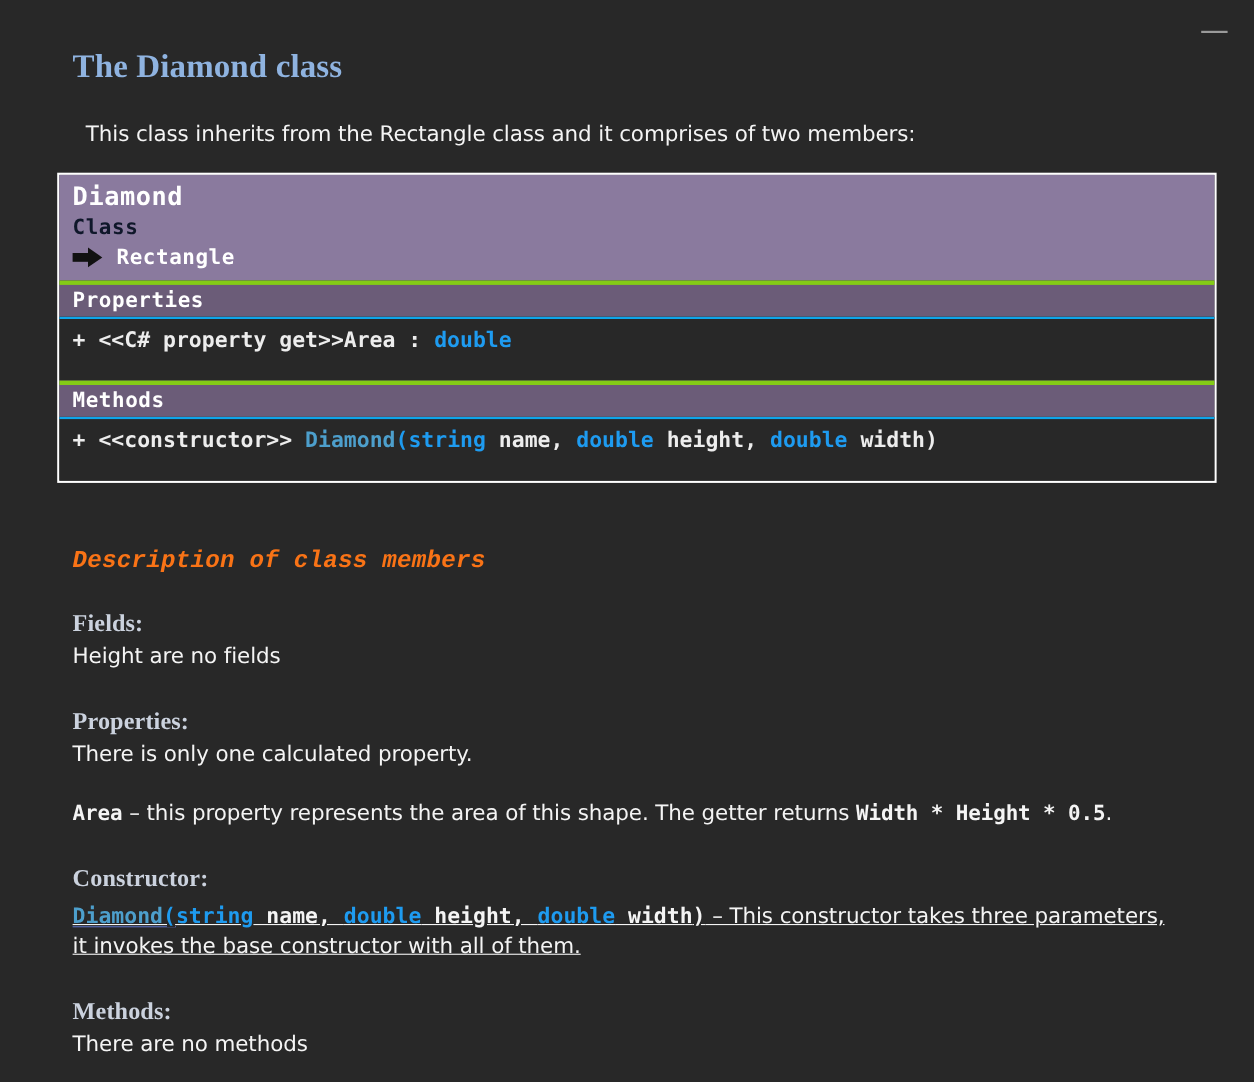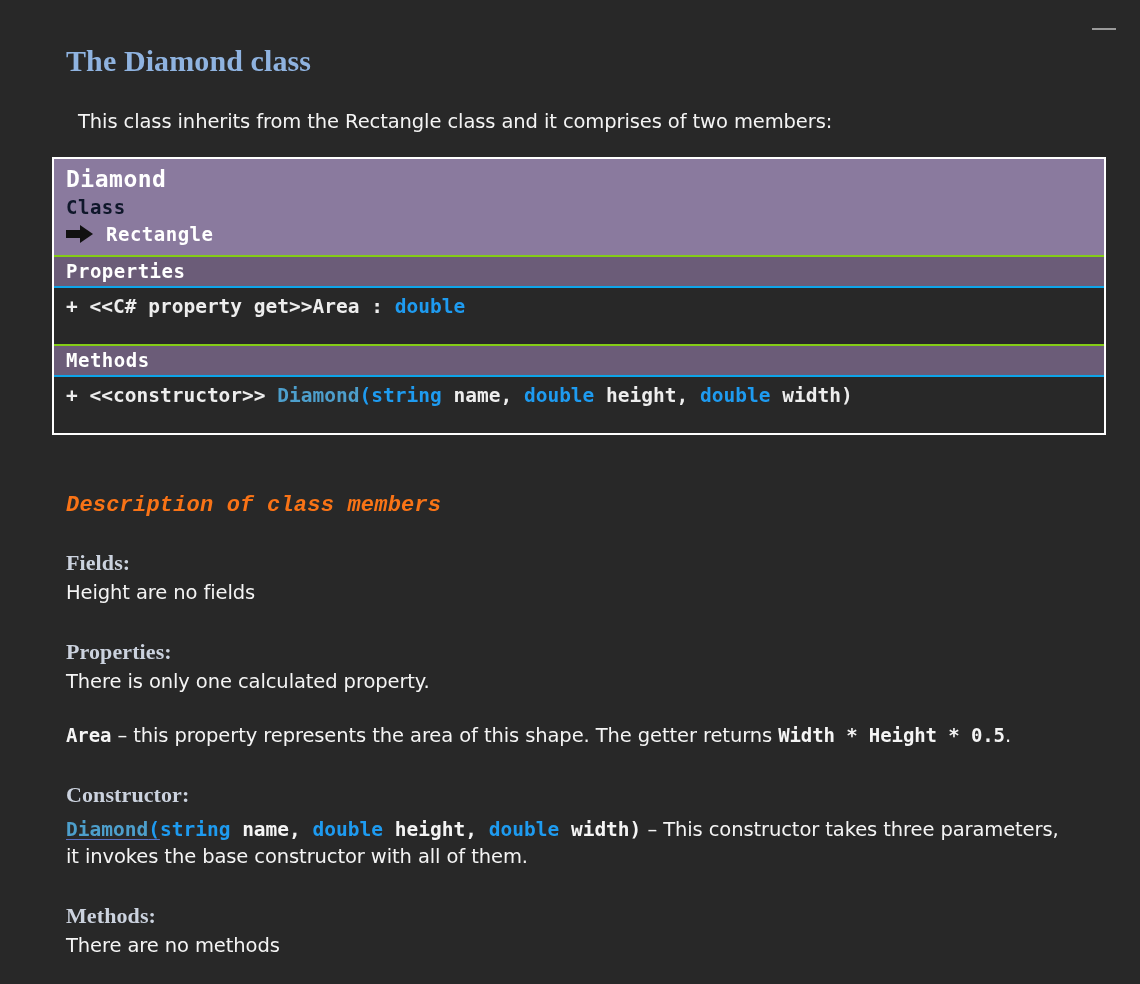--- a/index.html
+++ b/index.html
@@ -131,21 +131,21 @@
     top: 0px;
     width: 0;
     height: 0;
     border-top: 9px solid transparent;
     border-bottom: 9px solid transparent;
     border-left: 13px solid #111111;
   }
 
   .uml-section-bar {
     background: #6b5c78;
-    border-top: 2px solid #84cc16;
+    border-top: 4px solid #84cc16;
     padding: 3px 12px 4px 12px;
     font-size: 19px;
     font-weight: bold;
     color: #ffffff;
     letter-spacing: 0.5px;
   }
   .uml-section-body {
     background: #282828;
     border-top: 2px solid #0ea5e9;
     padding: 7px 12px 26px 12px;
@@ -194,20 +194,21 @@
     color: #f4f4f4;
   }
   .sig-line {
     font-family: "DejaVu Sans Mono", monospace;
     font-weight: bold;
     font-size: 19.5px;
     color: #f4f4f4;
     margin: 0;
     padding-top: 9px;
     line-height: 1.38;
+    text-decoration: underline;
   }
   .sig-line .prose {
     font-family: "DejaVu Sans", sans-serif;
     font-weight: normal;
     font-size: 19.5px;
     color: #f4f4f4;
     letter-spacing: -0.1px;
   }
   .u-link {
     text-decoration: underline;

